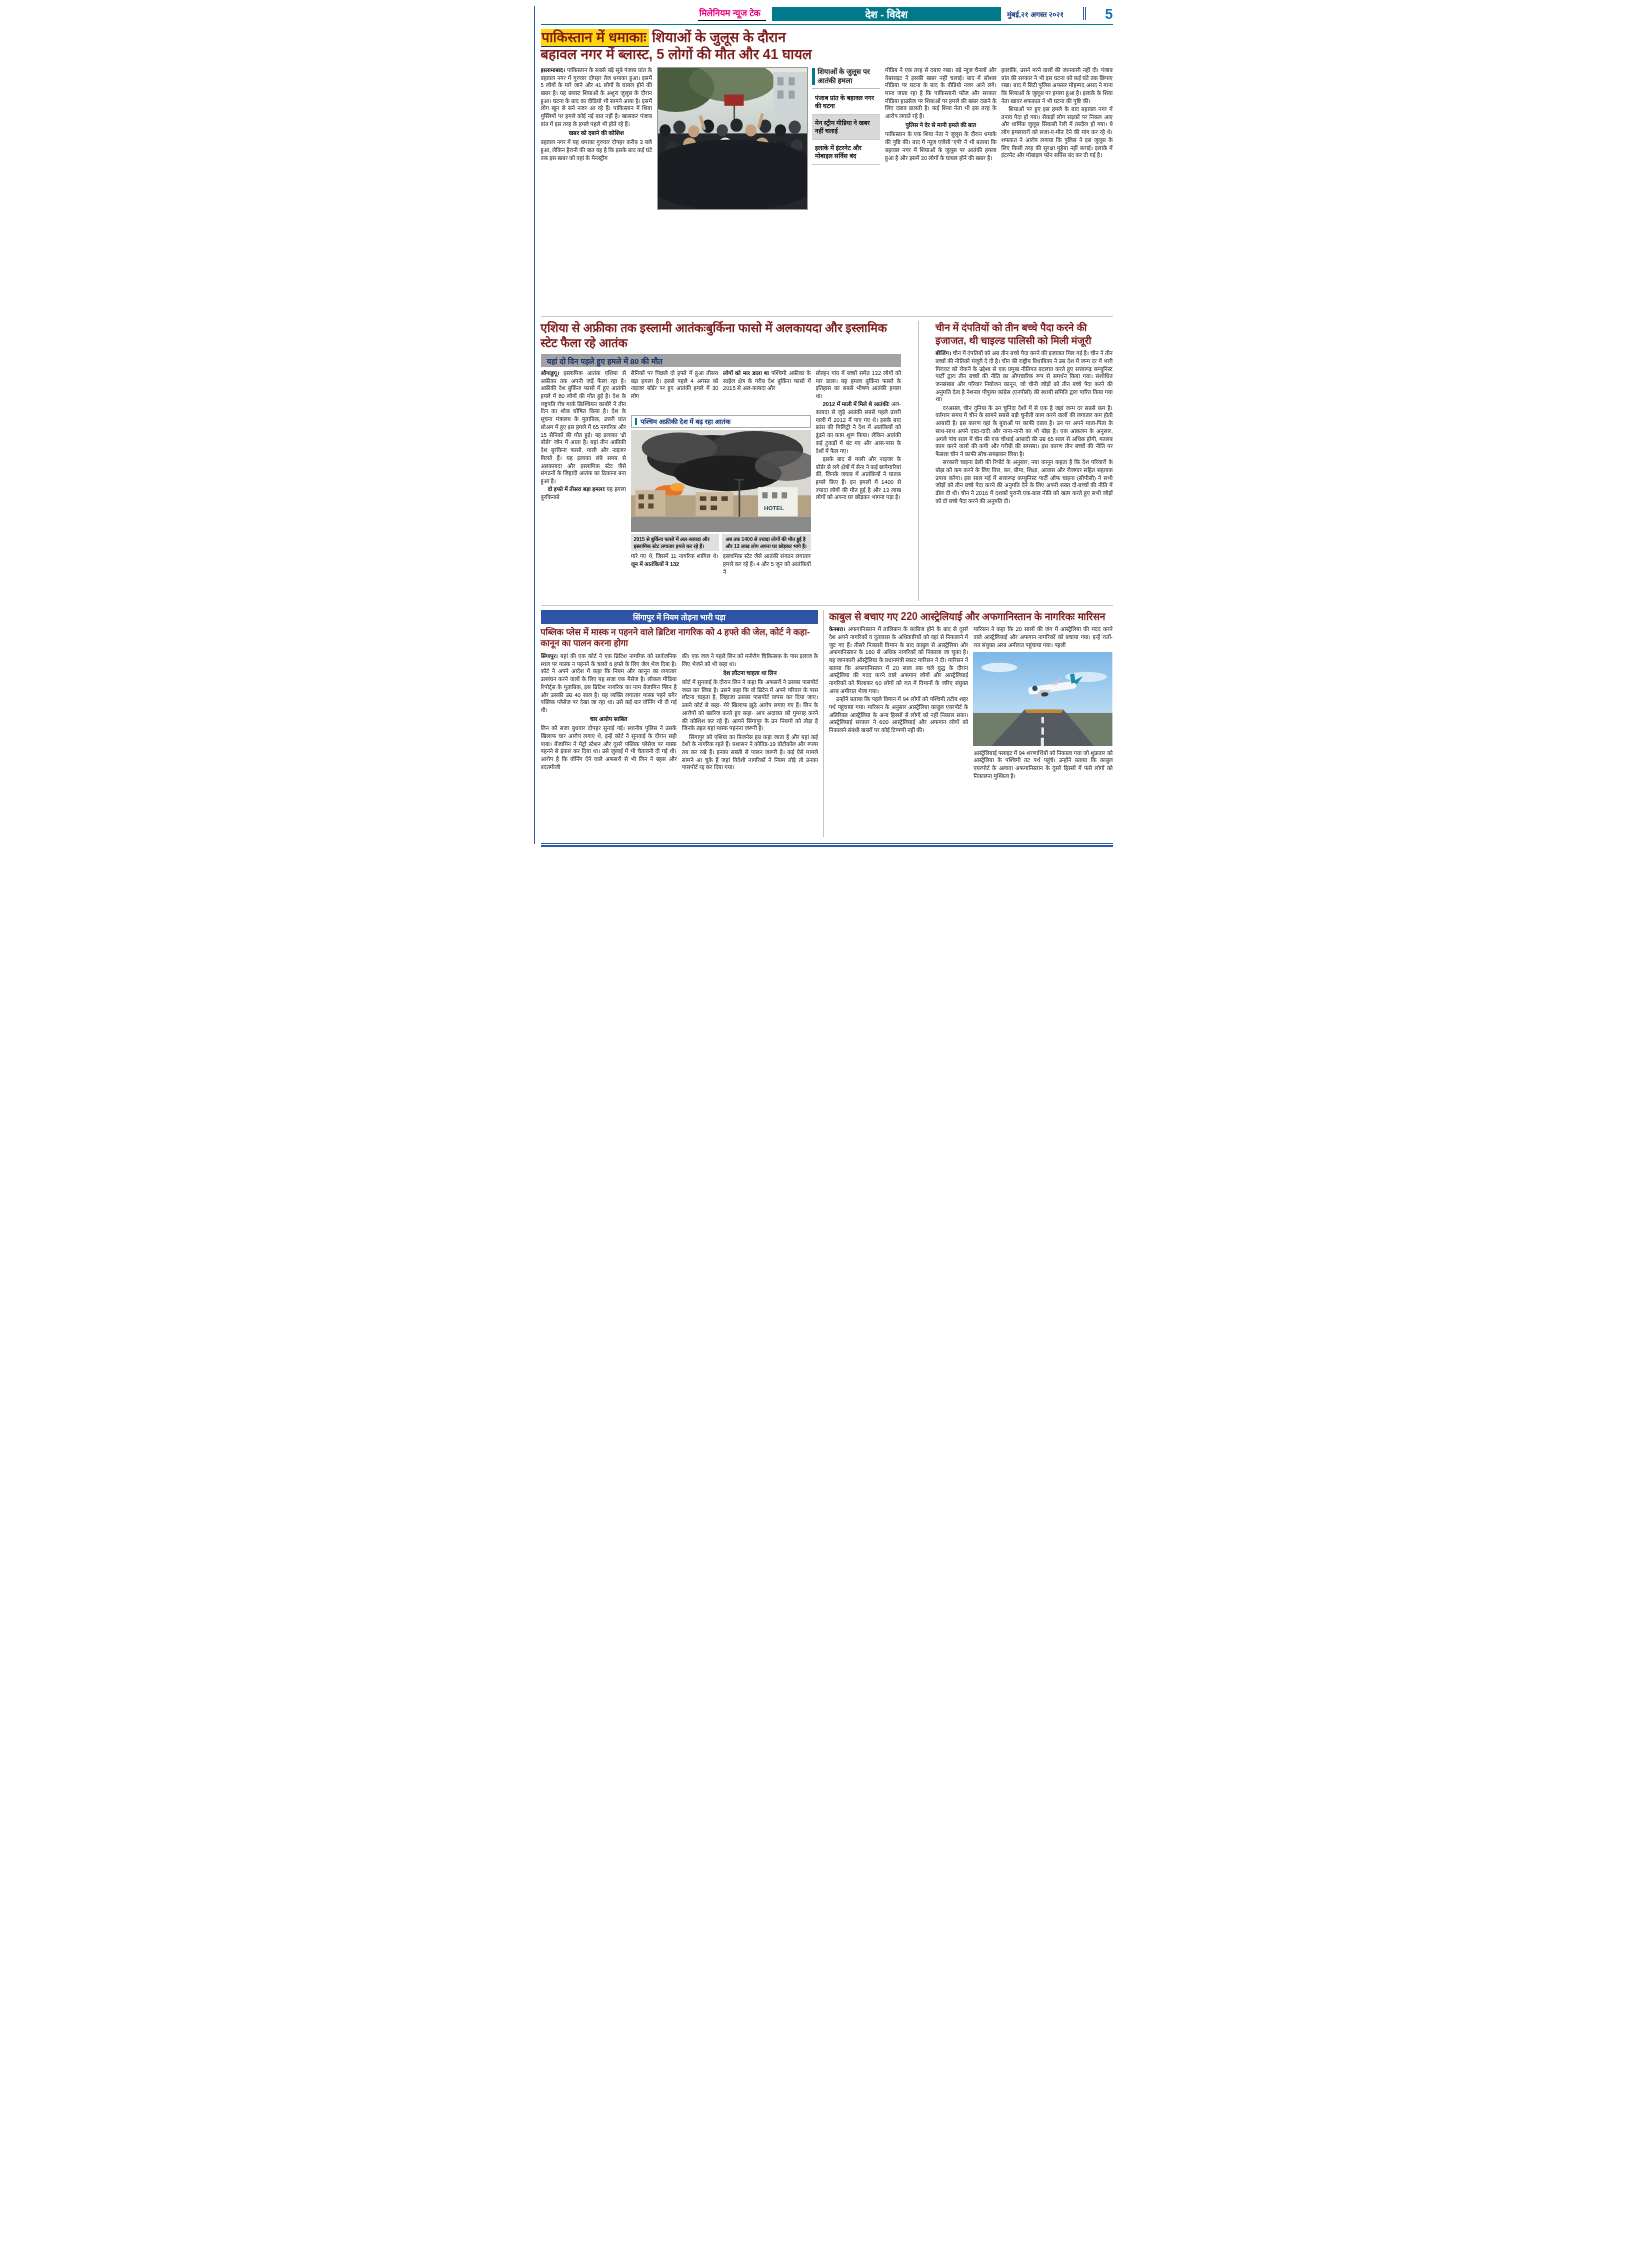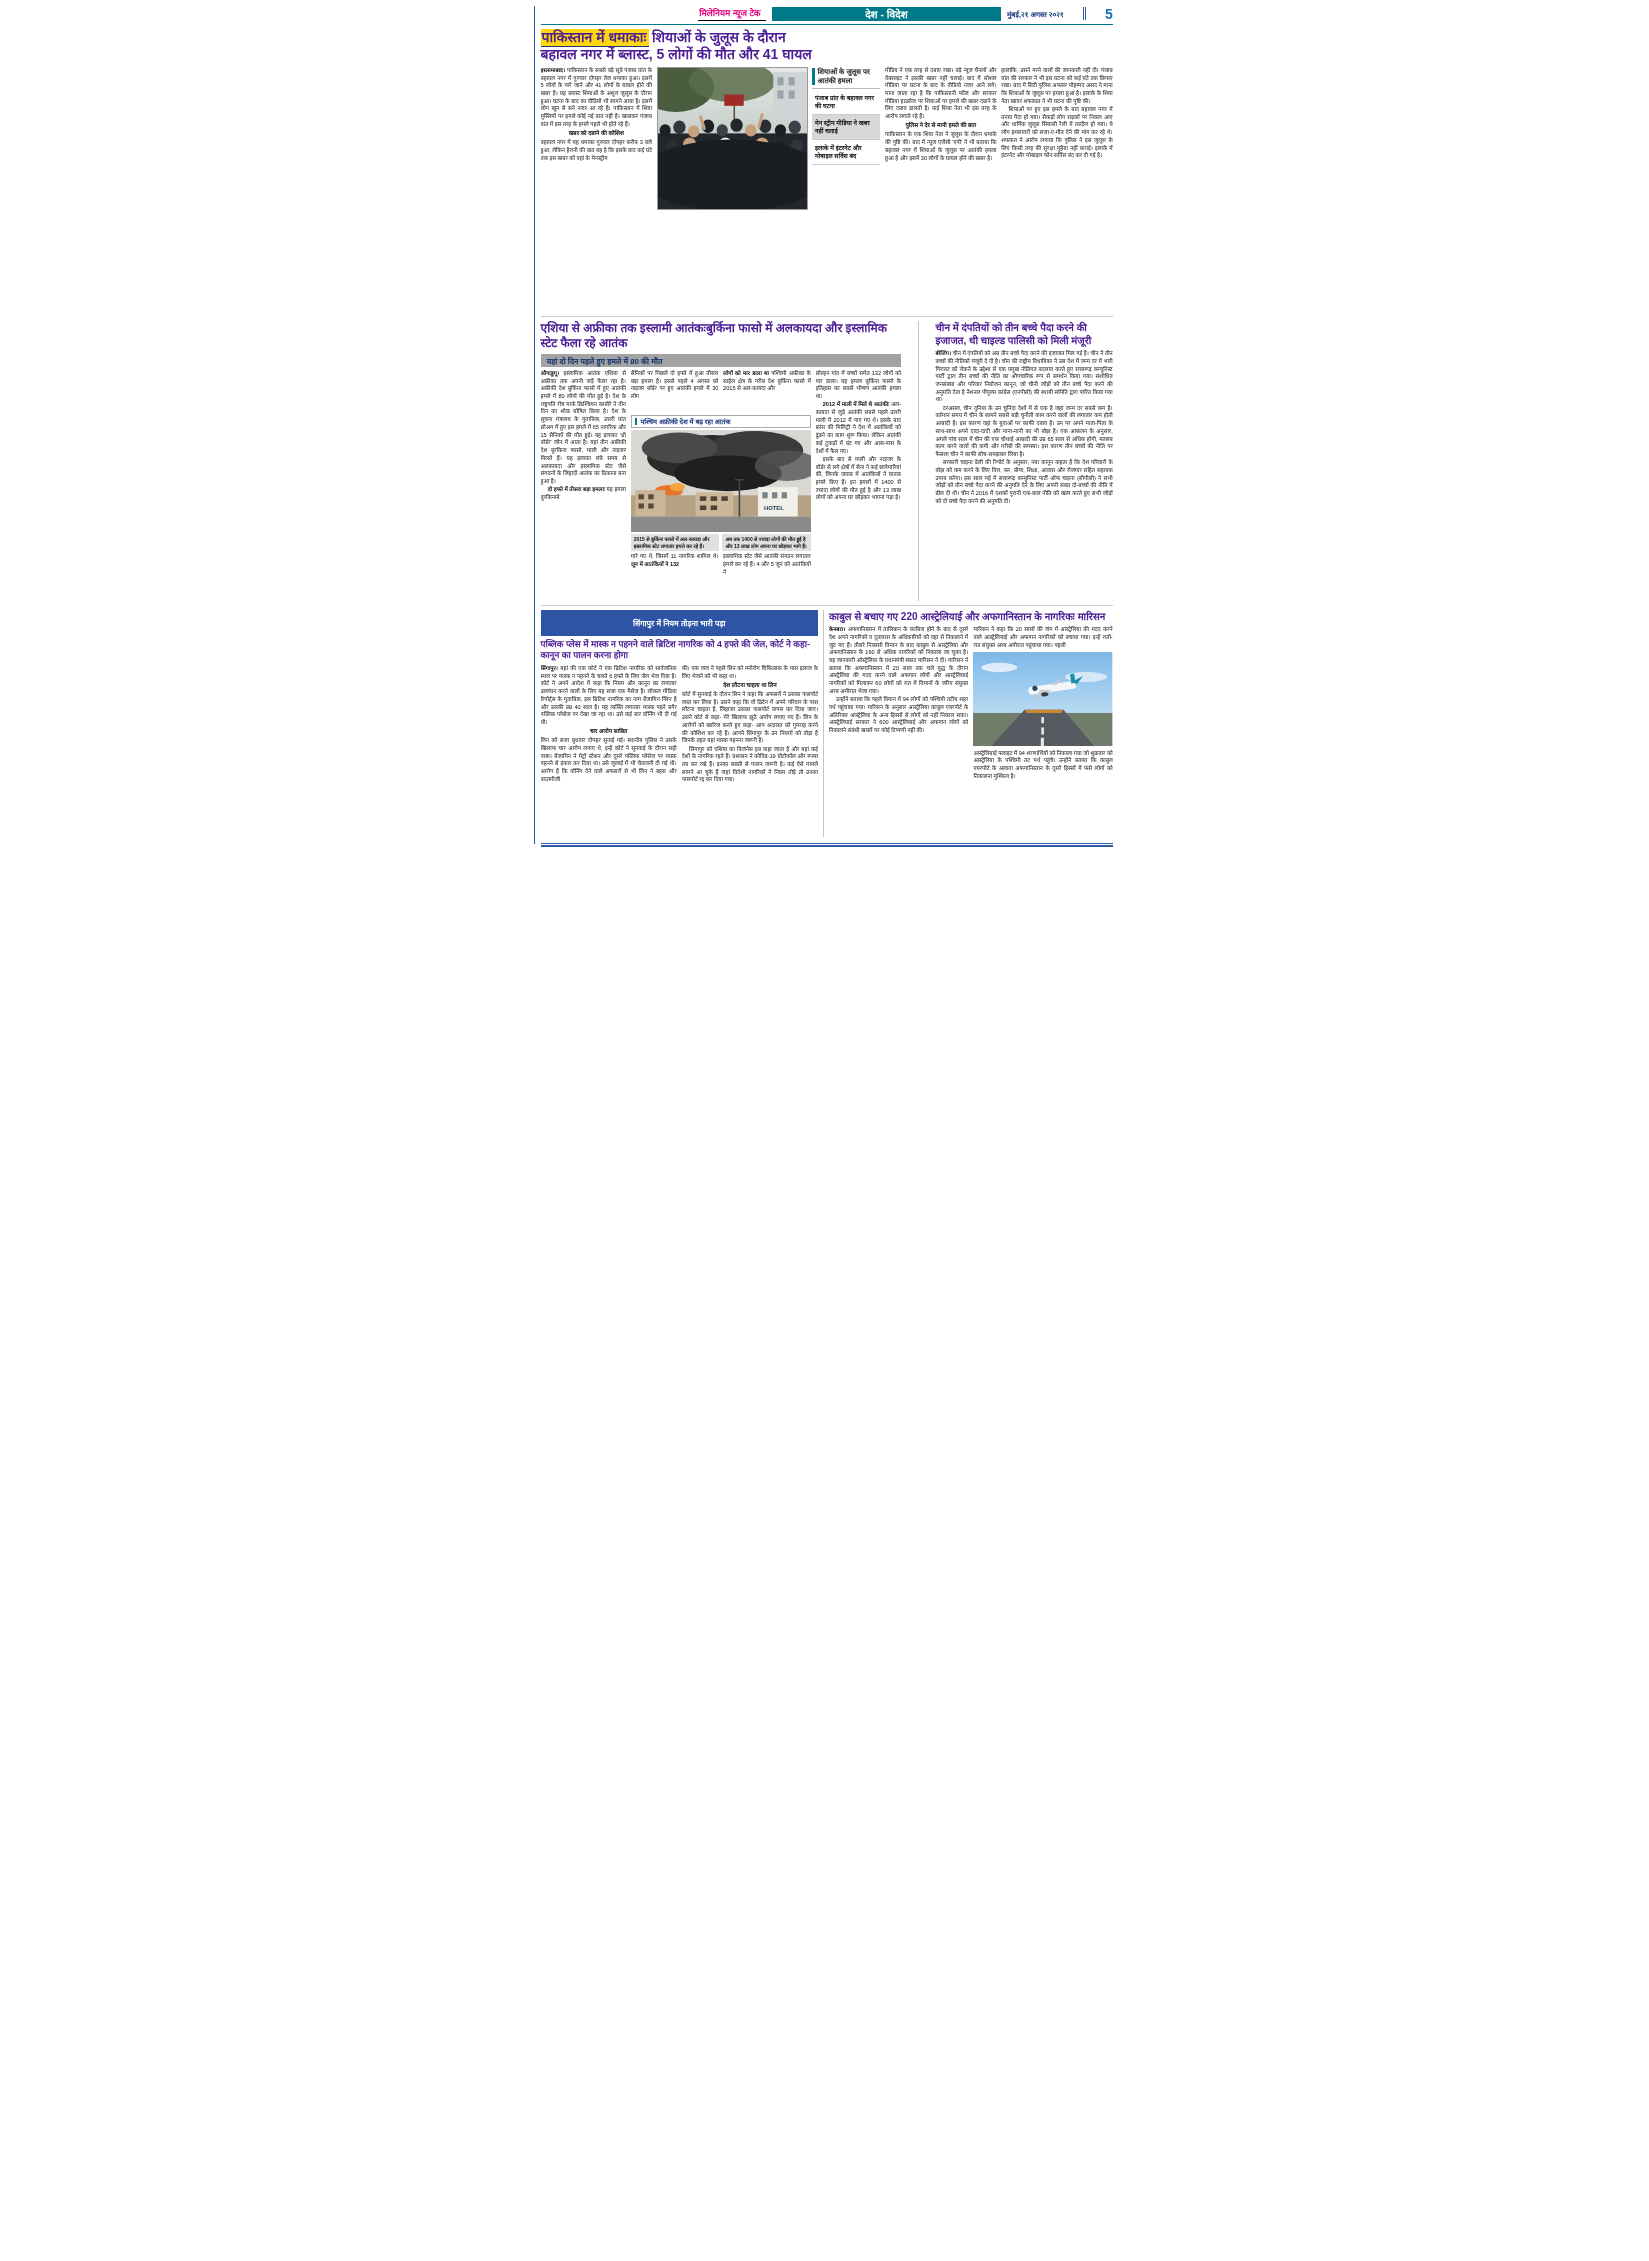--- a/index.html
+++ b/index.html
@@ -21,21 +21,21 @@
   .pageno{font-size:14px;color:#1273b8;font-weight:bold;line-height:1}
   .masthead-rule{height:1.6px;background:#007a8a;margin:2.6px 0 3.6px}
 
   
   .txt{font-size:5.6px;line-height:1.38;text-align:justify;overflow:hidden}
   .para{margin-bottom:0.5px}
   .para + .para{text-indent:7.2px}
   .dateline{font-weight:bold}
   .colsubhead{text-align:center;font-weight:bold;font-size:5.8px;margin:1.6px 0 1px;text-indent:0}
   .runin{font-weight:bold}
-  h1,h2{color:#4c1d95;font-weight:bold}
+  h1,h2{color:#7f1d1d;font-weight:bold}
 
   
   .lead h1{font-size:14px;line-height:1.22}
   .kicker{background:#ffd60f;border-bottom:1.6px solid #16357e;padding:0 2.6px 0.5px 1px;margin-right:3.1px}
   .lead-body{display:flex;gap:4.7px;height:245px;margin-top:3.6px}
   .lead-col{flex:1 1 0}
   .lead-photo{flex:0 0 151px}
   .lead-photo svg{display:block;width:100%;height:143px;border:0.5px solid #999}
   .infobox{flex:0 0 68px;font-weight:bold}
   .infobox-title{display:flex;gap:2.6px;align-items:stretch;font-size:7px;line-height:1.25;
@@ -68,21 +68,21 @@
   .b-photo svg{display:block;width:100%;height:102px}
   .captions{display:flex;gap:3.1px}
   .caption{flex:1 1 0;background:#e0e0e0;font-size:5px;font-weight:bold;line-height:1.3;padding:2.1px 3.1px}
   .china h2{font-size:10px;line-height:1.3}
   .china-body{margin-top:3.6px;height:248px}
 
   
   .bottom-row{display:flex;gap:5.2px;margin-top:4.1px;height:227px}
   .singapore{flex:0 0 48.5%}
   .kabul{flex:1 1 0}
-  .sg-bar{background:#2e55a5;color:#fff;text-align:center;font-weight:bold;font-size:7.8px;padding:8px 0}
+  .sg-bar{background:#2e55a5;color:#fff;text-align:center;font-weight:bold;font-size:7.8px;padding:2px 0}
   .singapore h2{font-size:8.8px;line-height:1.32;margin-top:3.1px}
   .sg-body{display:flex;gap:5.2px;margin-top:3.1px;height:182px}
   .sg-body .txt{flex:1 1 0}
   .kabul h2{font-size:10px;line-height:1.3}
   .kb-body{display:flex;gap:5.2px;margin-top:3.6px;height:192px}
   .kb-col1{flex:1 1 0}
   .kb-col2{flex:1 1 0;display:flex;flex-direction:column;gap:3.1px}
   .kb-col2 svg{display:block;width:100%;height:94px}
   .bottom-rule{margin-top:6.2px;height:4.1px;border-top:1px solid #2e5aa8;border-bottom:2.1px solid #2e5aa8}
 </style>

